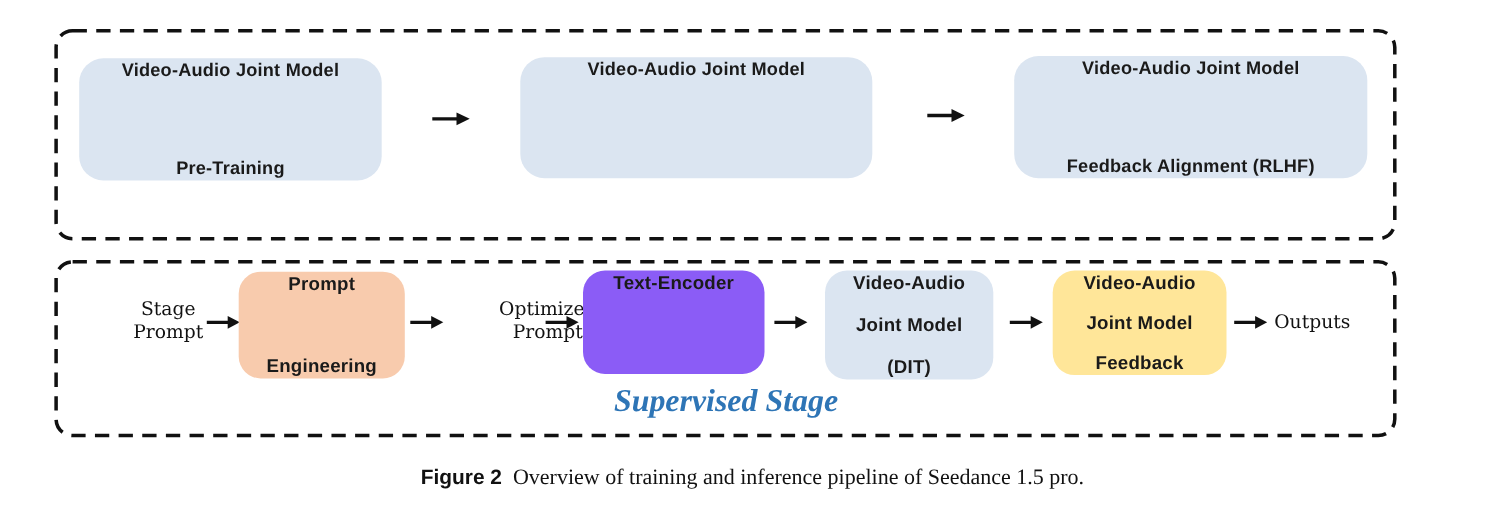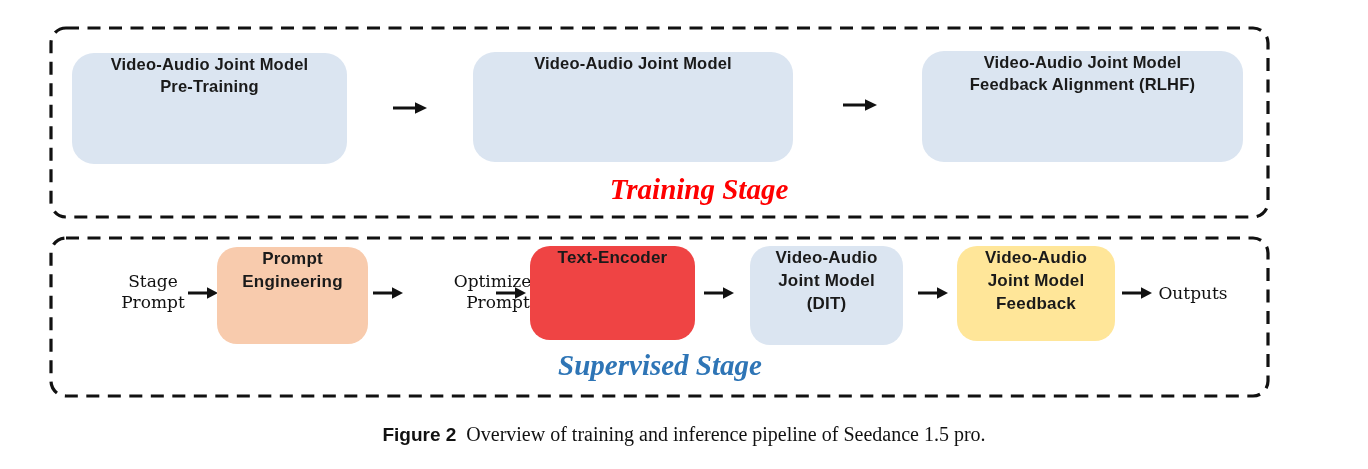--- a/index.html
+++ b/index.html
@@ -11,21 +11,21 @@
     font-family: "Liberation Sans", sans-serif;
     overflow: hidden;
   }
   .frame-svg { position: absolute; left: 0; top: 0; }
   .node {
     position: absolute;
     border-radius: 22px;
     display: flex;
     flex-direction: column;
     align-items: center;
-    justify-content: flex-start;
+    justify-content: space-between;
     text-align: center;
     font-weight: bold;
     color: #1a1a1a;
     letter-spacing: 0.2px;
   }
   .node-top { font-size: 16.5px; line-height: 22px; }
   .node-bottom { font-size: 17px; line-height: 23px; border-radius: 20px; }
   .flow-label {
     position: absolute;
     font-family: "DejaVu Serif", "Liberation Serif", serif;
@@ -90,21 +90,20 @@
   <svg class="arrow" style="left:842px; top:98px;" width="36" height="14">
     <line x1="1" y1="7" x2="24" y2="7" stroke="#111" stroke-width="3"></line>
     <polygon points="23,1.2 35,7 23,12.8" fill="#111"></polygon>
   </svg>
 
   <div class="node node-top" style="left: 922px; top: 51px; width: 321px; height: 111px; background-color: rgb(219, 229, 241);">
     <span>Video-Audio Joint Model</span>
     <span>Feedback Alignment (RLHF)</span>
   </div>
 
-  <div class="stage-label" style="left: 539px; top: 173px; color: rgb(255, 0, 0);">Training Stage</div>
 
   <div class="flow-label" style="left:113px; top:271px; width:80px;">
     <div>Stage</div>
     <div>Prompt</div>
   </div>
 
   <svg class="arrow" style="left:187px; top:286px;" width="32" height="14">
     <line x1="1" y1="7" x2="21" y2="7" stroke="#111" stroke-width="3"></line>
     <polygon points="20,1.2 31,7 20,12.8" fill="#111"></polygon>
   </svg>
@@ -122,21 +121,21 @@
   <div class="flow-label" style="left:400px; top:271px; width:100px;margin-left:48px;">
     <div>Optimized</div>
     <div>Prompt</div>
   </div>
 
   <svg class="arrow" style="left:495px; top:286px;" width="32" height="14">
     <line x1="1" y1="7" x2="21" y2="7" stroke="#111" stroke-width="3"></line>
     <polygon points="20,1.2 31,7 20,12.8" fill="#111"></polygon>
   </svg>
 
-  <div class="node node-bottom" style="left: 530px; top: 246px; width: 165px; height: 94px; background-color: #ef4444;">
+  <div class="node node-bottom" style="left: 530px; top: 246px; width: 165px; height: 94px; background-color: #8b5cf6;">
     <span>Text-Encoder</span>
   </div>
 
   <svg class="arrow" style="left:703px; top:286px;" width="32" height="14">
     <line x1="1" y1="7" x2="21" y2="7" stroke="#111" stroke-width="3"></line>
     <polygon points="20,1.2 31,7 20,12.8" fill="#111"></polygon>
   </svg>
 
   <div class="node node-bottom" style="left: 750px; top: 246px; width: 153px; height: 99px; background-color: rgb(219, 229, 241);">
     <span>Video-Audio</span>

